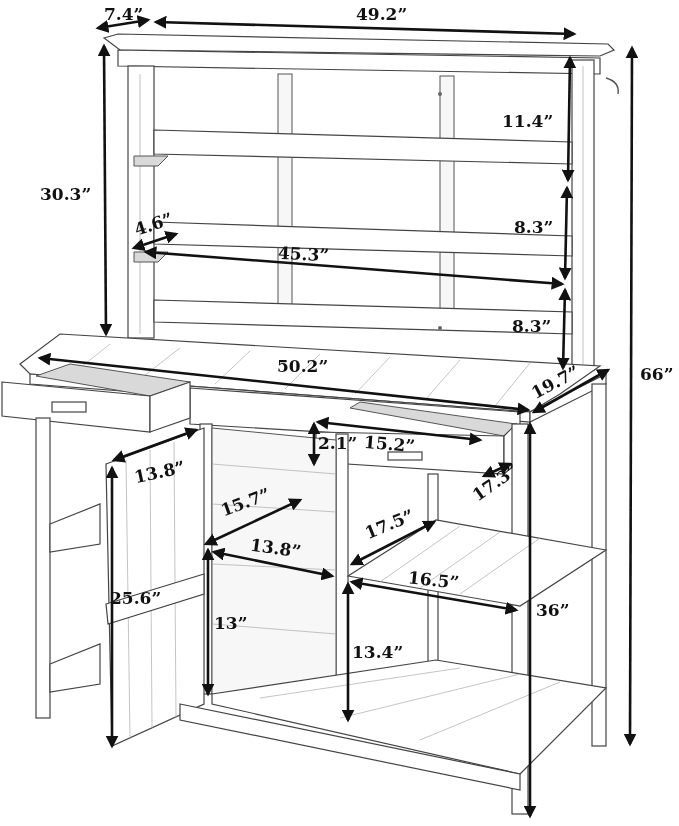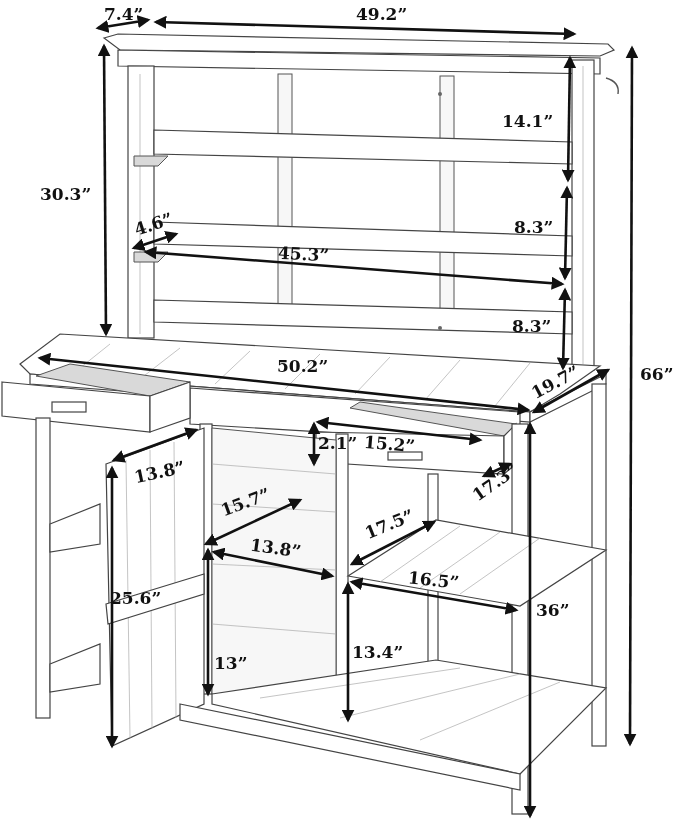--- a/index.html
+++ b/index.html
@@ -146,33 +146,33 @@
       <line class="arr" x1="352" y1="578" x2="516" y2="606" marker-start="url(#ah)" marker-end="url(#ah)"></line>
       <line class="arr" x1="348" y1="580" x2="348" y2="716" marker-start="url(#ah)" marker-end="url(#ah)"></line>
       <line class="arr" x1="530" y1="420" x2="530" y2="812" marker-start="url(#ah)" marker-end="url(#ah)"></line>
     </g>
   </svg>
 
   
   <span class="dim" style="left:104px;top:2px;">7.4”</span>
   <span class="dim" style="left:316px;top:2px;margin-left:40px;">49.2”</span>
   <span class="dim" style="left:40px;top:182px;">30.3”</span>
-  <span class="dim" style="left:502px;top:109px;">14.1”</span>
+  <span class="dim" style="left:502px;top:109px;">11.4”</span>
   <span class="dim" style="left:514px;top:215px;">8.3”</span>
   <span class="dim" style="left:512px;top:314px;">8.3”</span>
   <span class="dim" style="left:134px;top:212px;transform:rotate(-18deg);">4.6”</span>
   <span class="dim" style="left:278px;top:242px;transform:rotate(3deg);">45.3”</span>
   <span class="dim" style="left:250px;top:354px;margin-left:27px;">50.2”</span>
   <span class="dim" style="left:530px;top:370px;transform:rotate(-28deg);">19.7”</span>
   <span class="dim" style="left:640px;top:362px;">66”</span>
   <span class="dim" style="left:318px;top:431px;">2.1”</span>
   <span class="dim" style="left:364px;top:432px;transform:rotate(5deg);">15.2”</span>
   <span class="dim" style="left:470px;top:470px;transform:rotate(-35deg);">17.3”</span>
   <span class="dim" style="left:134px;top:460px;transform:rotate(-12deg);">13.8”</span>
   <span class="dim" style="left:110px;top:586px;">25.6”</span>
   <span class="dim" style="left:220px;top:490px;transform:rotate(-20deg);">15.7”</span>
   <span class="dim" style="left:250px;top:536px;transform:rotate(8deg);">13.8”</span>
-  <span class="dim" style="left:214px;top:611px;margin-top:40px;">13”</span>
+  <span class="dim" style="left:214px;top:611px;">13”</span>
   <span class="dim" style="left:364px;top:512px;transform:rotate(-22deg);">17.5”</span>
   <span class="dim" style="left:408px;top:568px;transform:rotate(6deg);">16.5”</span>
   <span class="dim" style="left:352px;top:640px;">13.4”</span>
   <span class="dim" style="left:536px;top:598px;">36”</span>
 </div>
 
 </body></html>

